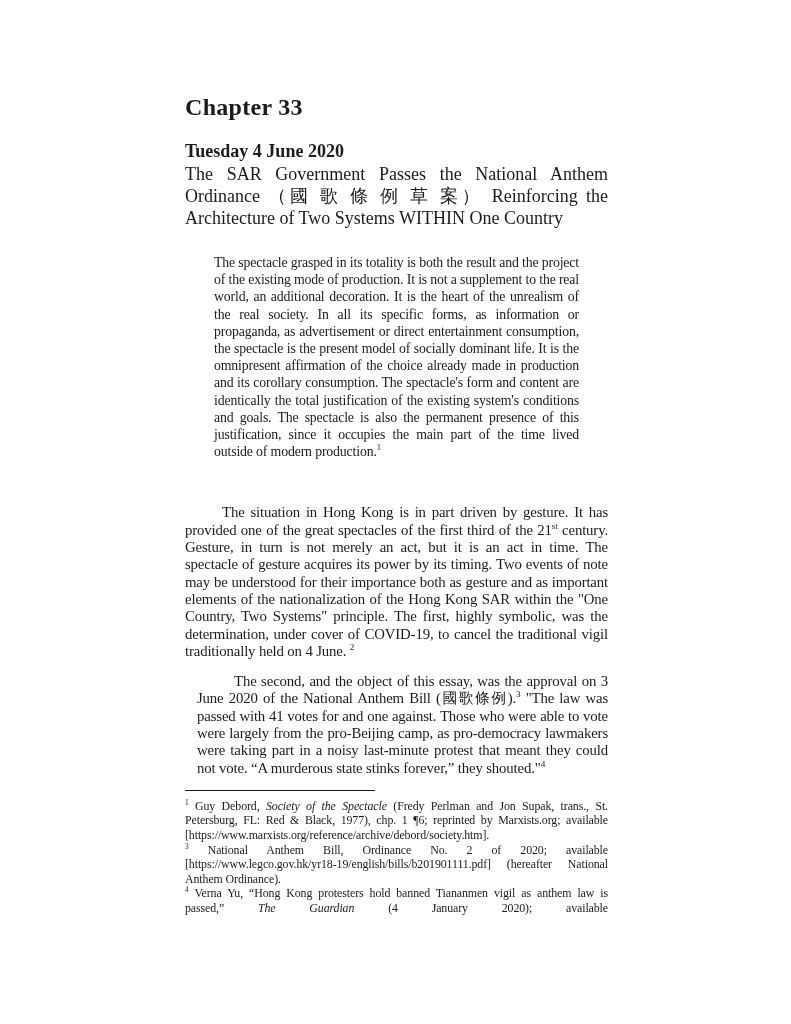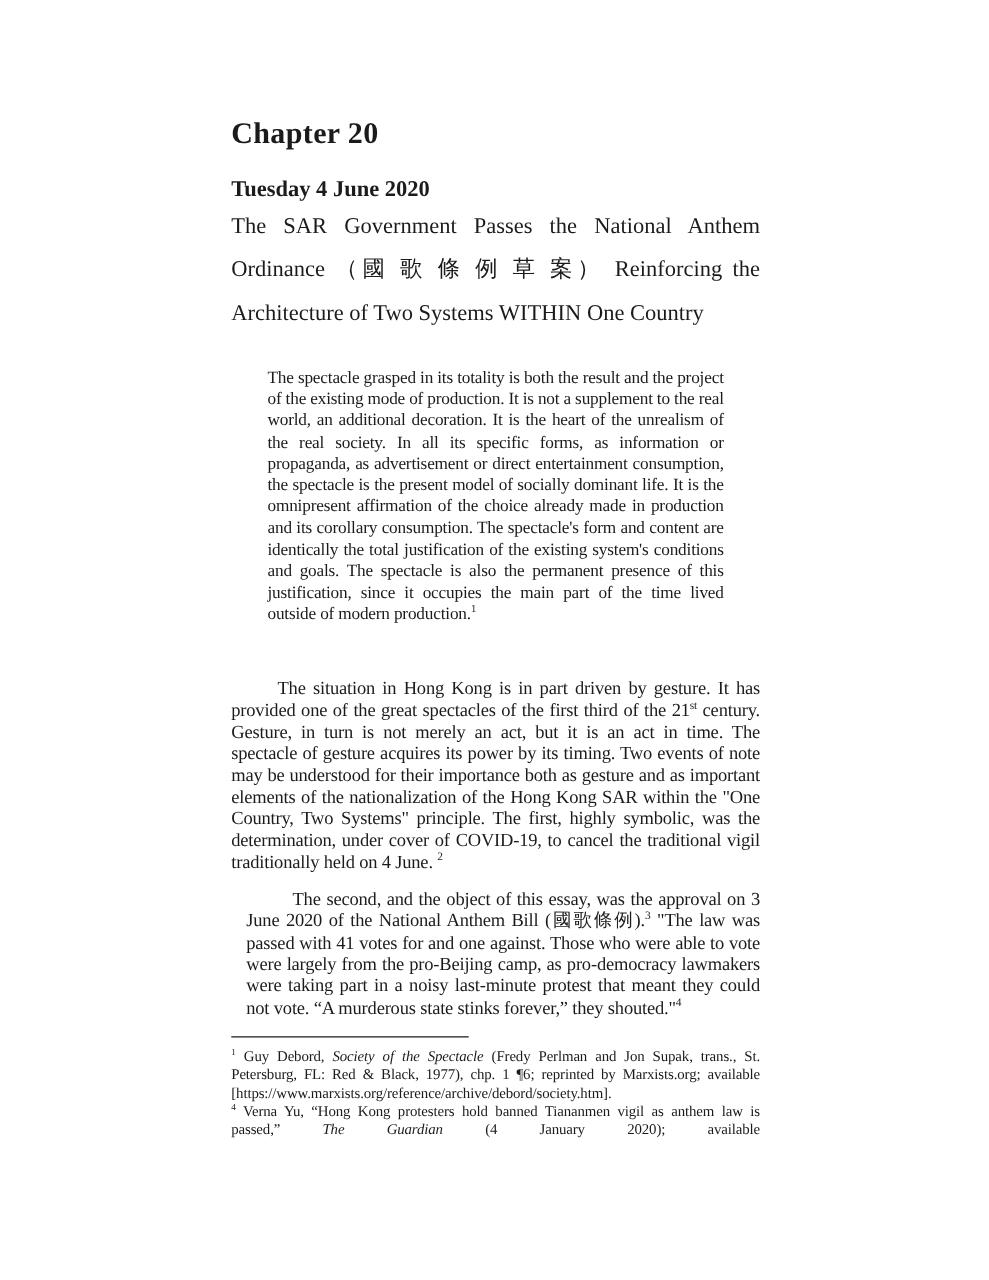--- a/index.html
+++ b/index.html
@@ -31,21 +31,21 @@
   }
   .date-heading {
     margin: 17px 0 0 0;
     font-size: 18px;
     line-height: 24px;
     font-weight: bold;
   }
   .subtitle {
     margin: 0;
     font-size: 18px;
-    line-height: 35px;
+    line-height: 22px;
     font-weight: normal;
     text-align: justify;
     text-align-last: left;
   }
   .epigraph {
     margin: 25px 0 0 29px;
     width: 365px;
     font-size: 13.8px;
     line-height: 17.2px;
     letter-spacing: -0.15px;
@@ -90,33 +90,34 @@
     line-height: 0;
     vertical-align: super;
   }
 </style>
 </head>
 <body>
 
 <div class="page">
   <div class="content">
 
-    <h1 class="chapter-title">Chapter 20</h1>
+    <h1 class="chapter-title">Chapter 33</h1>
 
     <h2 class="date-heading">Tuesday 4  June  2020</h2>
 
     <h2 class="subtitle">The SAR Government Passes the National Anthem Ordinance （國 歌 條 例 草 案） Reinforcing the Architecture of Two Systems WITHIN One Country</h2>
 
     <blockquote class="epigraph"><span>The spectacle grasped in its totality is both the result and the project of the existing mode of production. It is not a supplement to the real world, an additional decoration. It is the heart of the unrealism of the real society. In all its specific forms, as information or propaganda, as advertisement or direct entertainment consumption, the spectacle is the present model of socially dominant life. It is the omnipresent affirmation of the choice already made in production and its corollary consumption. The spectacle's form and content are identically the total justification of the existing system's conditions and goals. The spectacle is also the permanent presence of this justification, since it occupies the main part of the time lived outside of modern production.</span><sup>1</sup></blockquote>
 
     <p class="body-para first"><span>The situation in Hong Kong is in part driven by gesture.  It has provided one of the great spectacles of the first third of the 21</span><sup>st</sup><span> century. Gesture, in turn is not merely an act, but it is an act in time. The spectacle of gesture acquires its power by its timing.  Two events of note may be understood for their importance both as gesture and as important elements of the nationalization of the Hong Kong SAR within the "One Country, Two Systems" principle. The first, highly symbolic, was the determination, under cover of COVID-19, to cancel the traditional vigil traditionally held on 4 June. </span><sup>2</sup></p>
 
     <p class="body-para"><span>The second, and the object of this essay, was the approval on 3 June 2020 of the National Anthem Bill (國歌條例).</span><sup>3</sup><span> "The law was passed with 41 votes for and one against. Those who were able to vote were largely from the pro-Beijing camp, as pro-democracy lawmakers were taking part in a noisy last-minute protest that meant they could not vote. “A murderous state stinks forever,” they shouted."</span><sup>4</sup></p>
 
     <div class="fn-sep"></div>
 
     <div class="footnotes">
       <p><sup>1</sup><span> Guy Debord, </span><span style="font-style: italic;">Society of the Spectacle</span><span> (Fredy Perlman and Jon Supak, trans.,  St. Petersburg, FL: Red &amp; Black, 1977), chp. 1 ¶6; reprinted by Marxists.org; available [https://www.marxists.org/reference/archive/debord/society.htm].</span></p>
+      <p><sup>3</sup><span> National Anthem Bill, Ordinance No. 2 of 2020; available [https://www.legco.gov.hk/yr18-19/english/bills/b201901111.pdf] (hereafter National Anthem Ordinance).</span></p>
       <p class="justify-last"><sup>4</sup><span> Verna Yu, “Hong Kong protesters hold banned Tiananmen vigil as anthem law is passed,” </span><span style="font-style: italic;">The Guardian</span><span> (4 January 2020); available</span></p>
     </div>
 
   </div>
 </div>
 
 </body></html>

